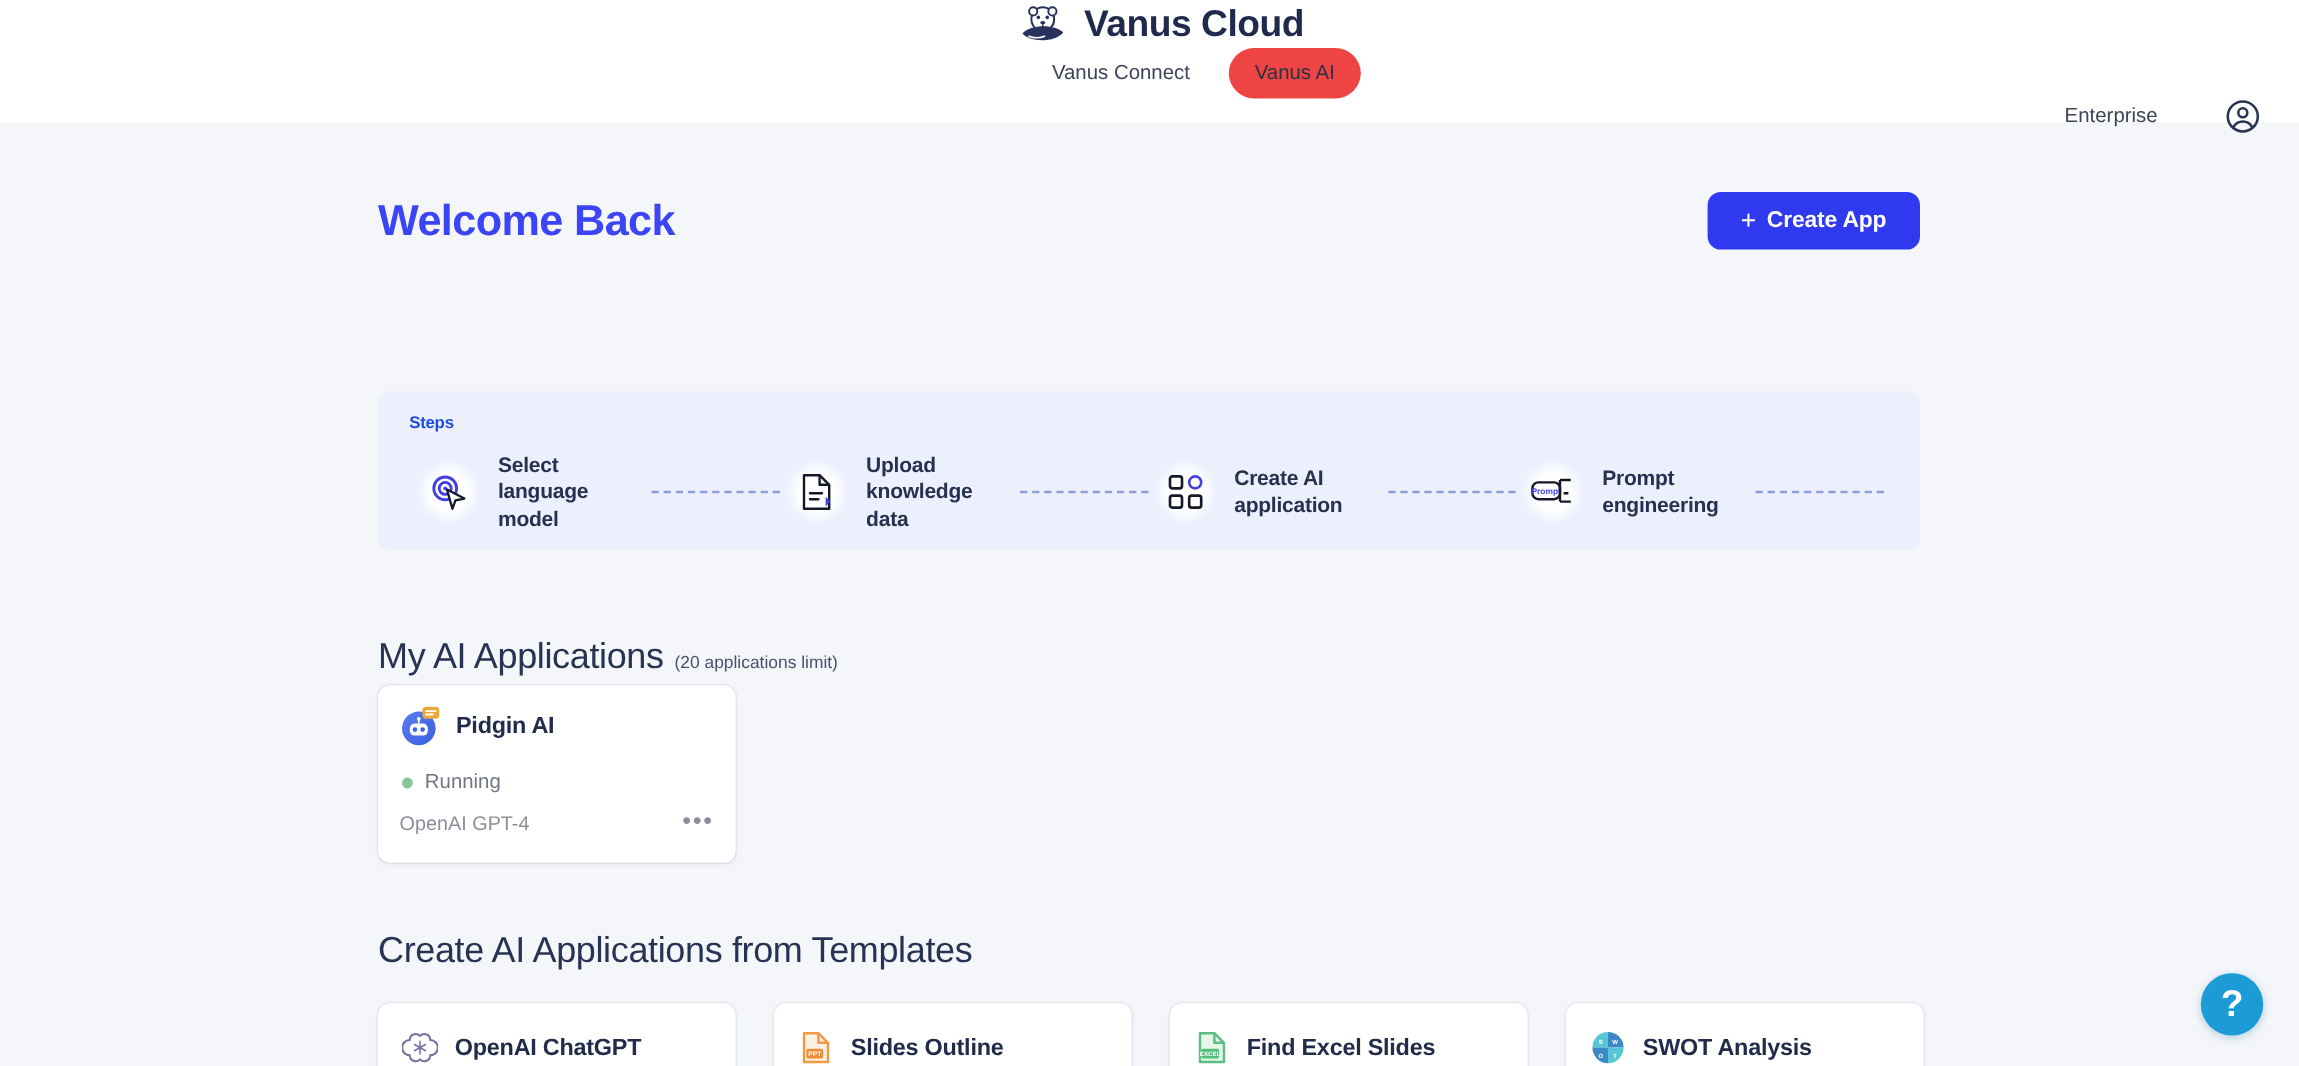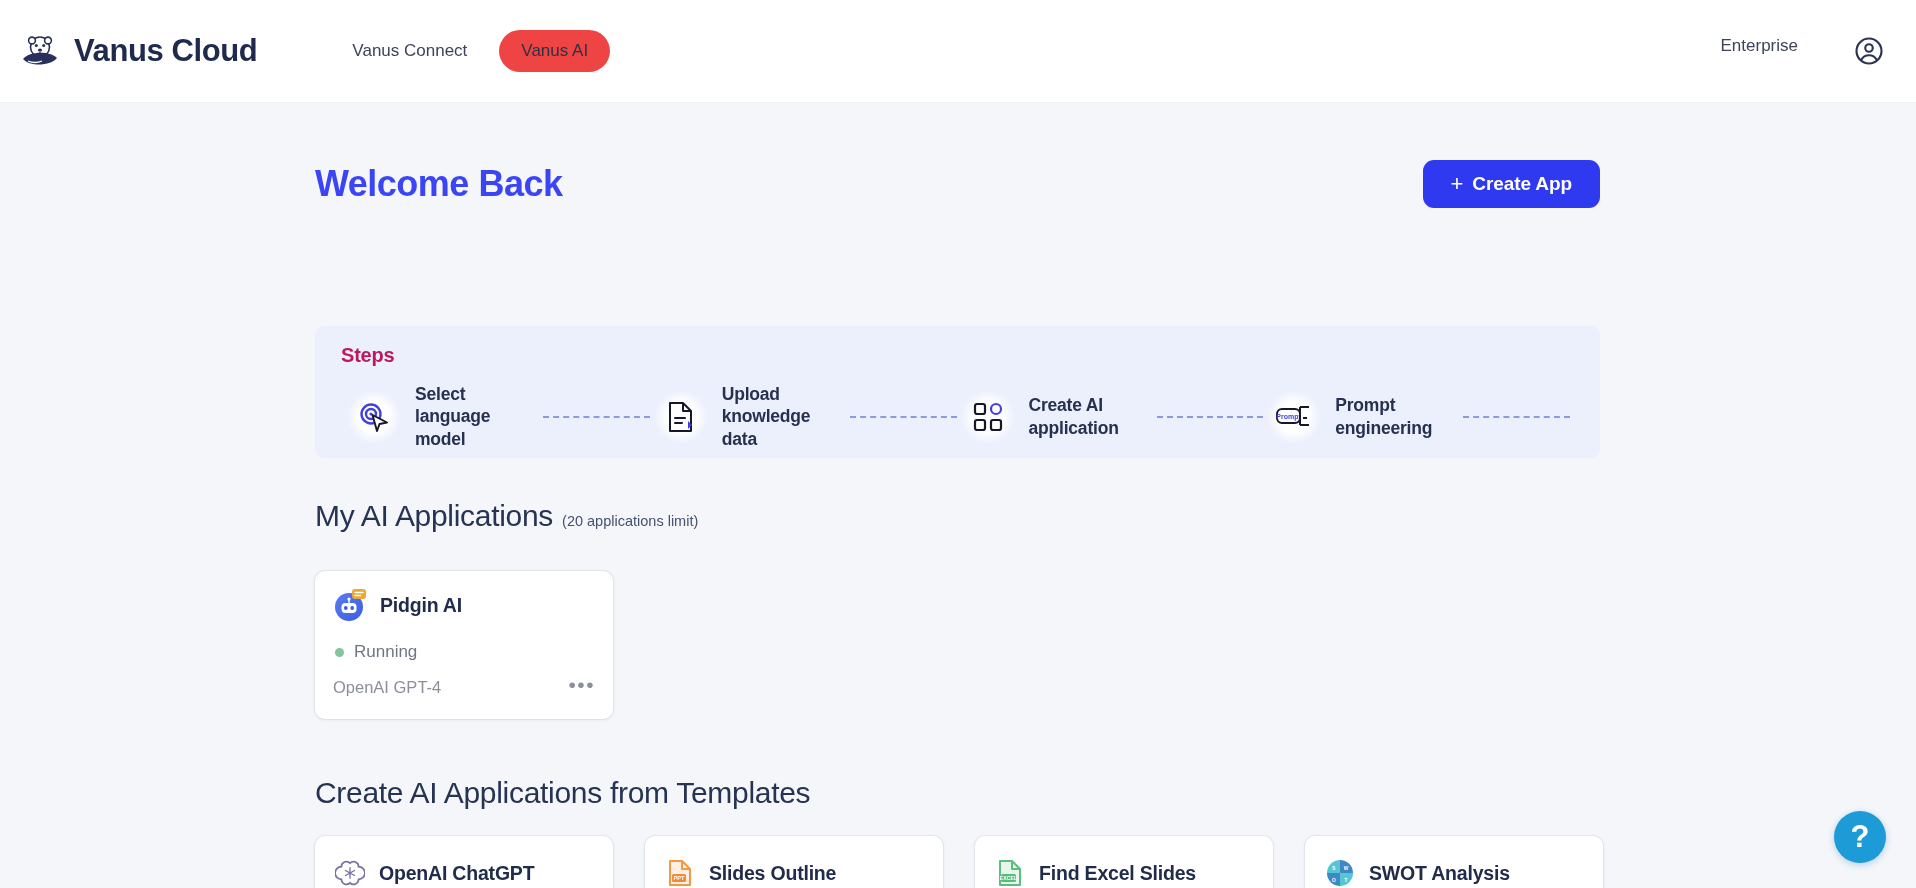--- a/index.html
+++ b/index.html
@@ -12,37 +12,38 @@
   }
 
   
   .header {
     position: absolute; top: 0; left: 0;
     width: 1916px; height: 103px;
     background: #ffffff;
     display: flex; align-items: center;
     border-bottom: 1px solid #eef0f4;
     z-index: 20;
+    flex-direction: column;
   }
   .brand { display: flex; align-items: center; margin-left: 20px; }
   .brand-logo { width: 40px; height: 40px; flex: 0 0 40px; }
   .brand-name {
     font-size: 31px; font-weight: 700; color: #1f2a4d;
     letter-spacing: -0.4px; margin-left: 14px;
   }
   .nav { display: flex; align-items: center; margin-left: 73px; gap: 10px; }
   .nav-item {
     font-size: 17px; color: #3d4458;
     padding: 11px 22px; border-radius: 22px;
     cursor: pointer; white-space: nowrap;
   }
   .nav-item.active { background: #ef4444; color: #2d3242; }
   .header-right {
     margin-left: auto; margin-right: 32px;
-    display: flex; gap: 56px;
+    display: flex; align-items: center; gap: 56px;
   }
   .enterprise-link { font-size: 17px; color: #3d4458; cursor: pointer; }
   .avatar-icon { width: 30px; height: 30px; cursor: pointer; display: block; }
 
   
   .page {
     position: absolute; top: 103px; left: 0;
     width: 1916px; height: 785px;
     background: #f4f6fa;
     padding-left: 40px;
@@ -69,21 +70,21 @@
   .plus-icon { font-size: 22px; font-weight: 400; line-height: 1; }
 
   
   .steps-panel {
     position: absolute; left: 315px; top: 223px;
     width: 1285px; height: 132px;
     background: #ecf0fd; border-radius: 9px;
     padding: 18px 26px 0 26px;
   }
   .steps-title {
-    font-size: 20px; font-weight: 700; color: #be185d;
+    font-size: 14px; font-weight: 700; color: #1d4ed8;
     letter-spacing: -0.2px;
   }
   .steps-row {
     display: flex; align-items: center;
     margin-top: 16px; padding-left: 6px;
   }
   .step { display: flex; align-items: center; gap: 14px; flex: 0 0 auto; }
   .step-ico {
     width: 54px; height: 54px; flex: 0 0 54px;
     border-radius: 50%;
@@ -104,21 +105,21 @@
   
   .sec-heading {
     position: absolute; left: 315px;
     display: flex; align-items: baseline; gap: 9px;
   }
   .sec-heading h2 {
     font-size: 30px; font-weight: 400; color: #273352;
     letter-spacing: -0.3px;
   }
   .sec-sub { font-size: 14.5px; color: #46506f; }
-  #my-apps-heading { top: 396px; }
+  #my-apps-heading { top: 428px; }
   #templates-heading { top: 673px; }
 
   
   .apps-row { position: absolute; left: 315px; top: 468px; display: flex; gap: 32px; }
   .app-card {
     width: 298px; height: 148px;
     background: #ffffff; border-radius: 10px;
     box-shadow: 0 1px 4px rgba(28,40,80,.07), 0 0 0 1px rgba(228,232,240,.9);
     padding: 17px 18px 0 18px;
     position: relative; cursor: pointer;

